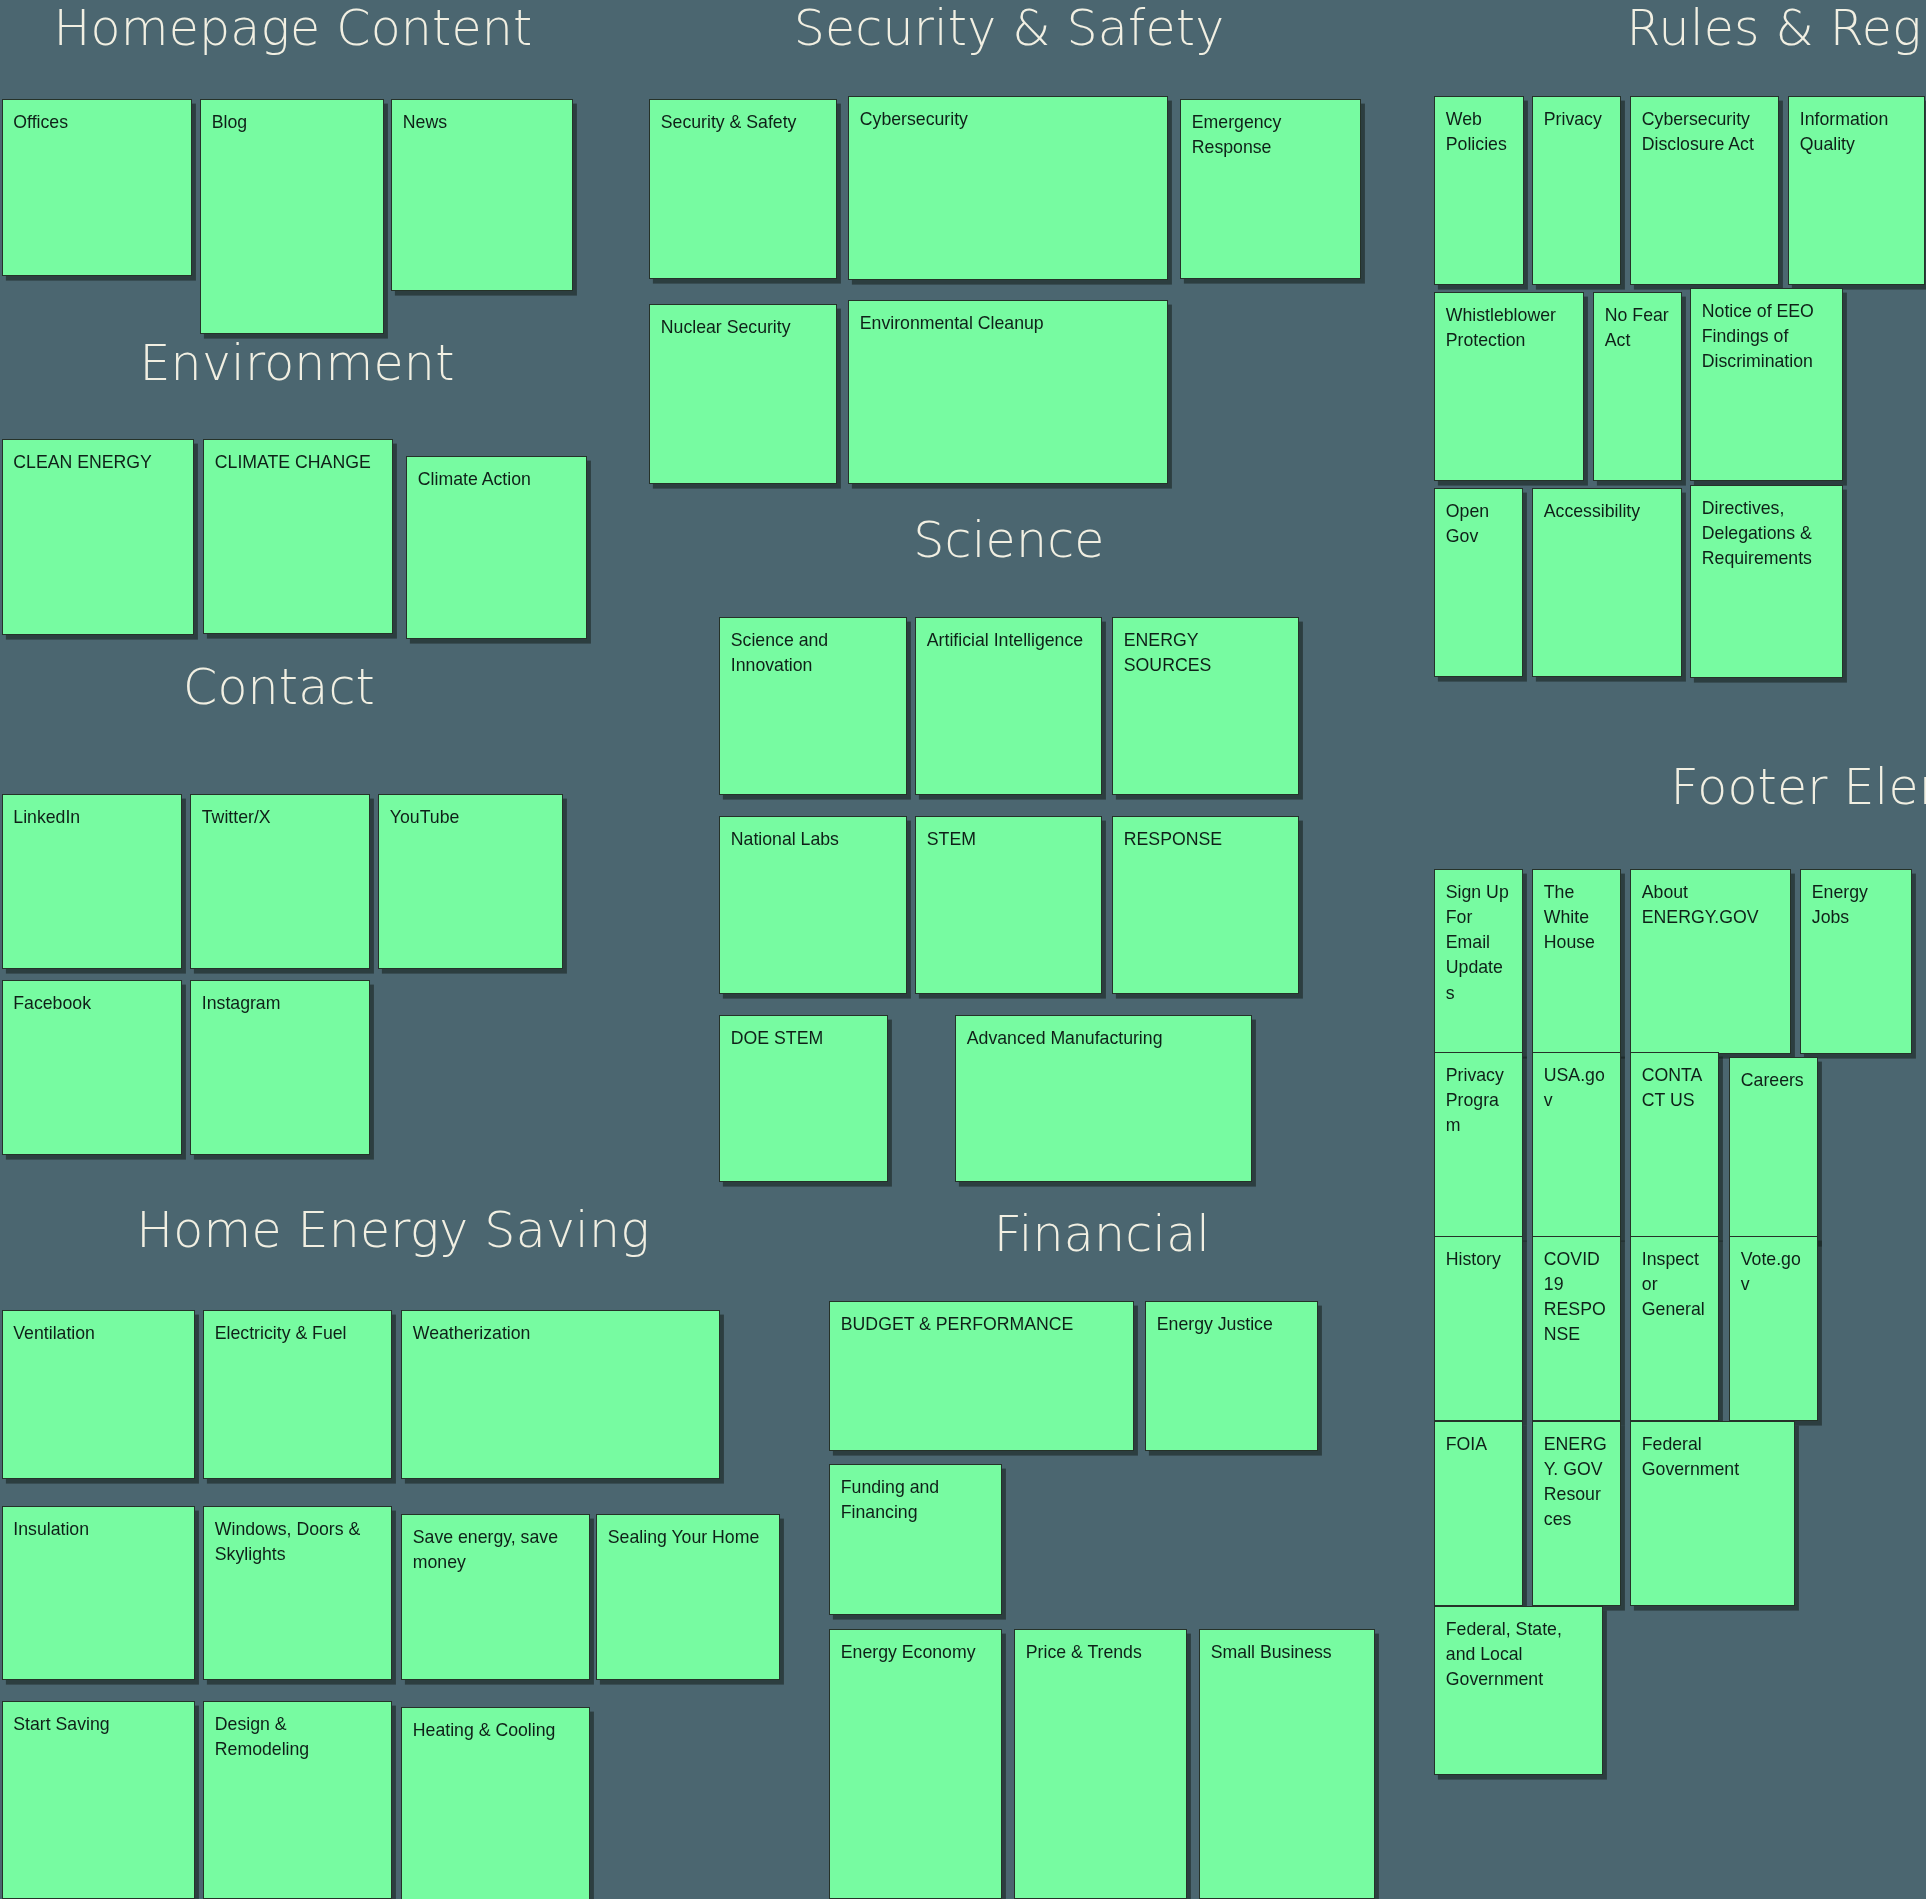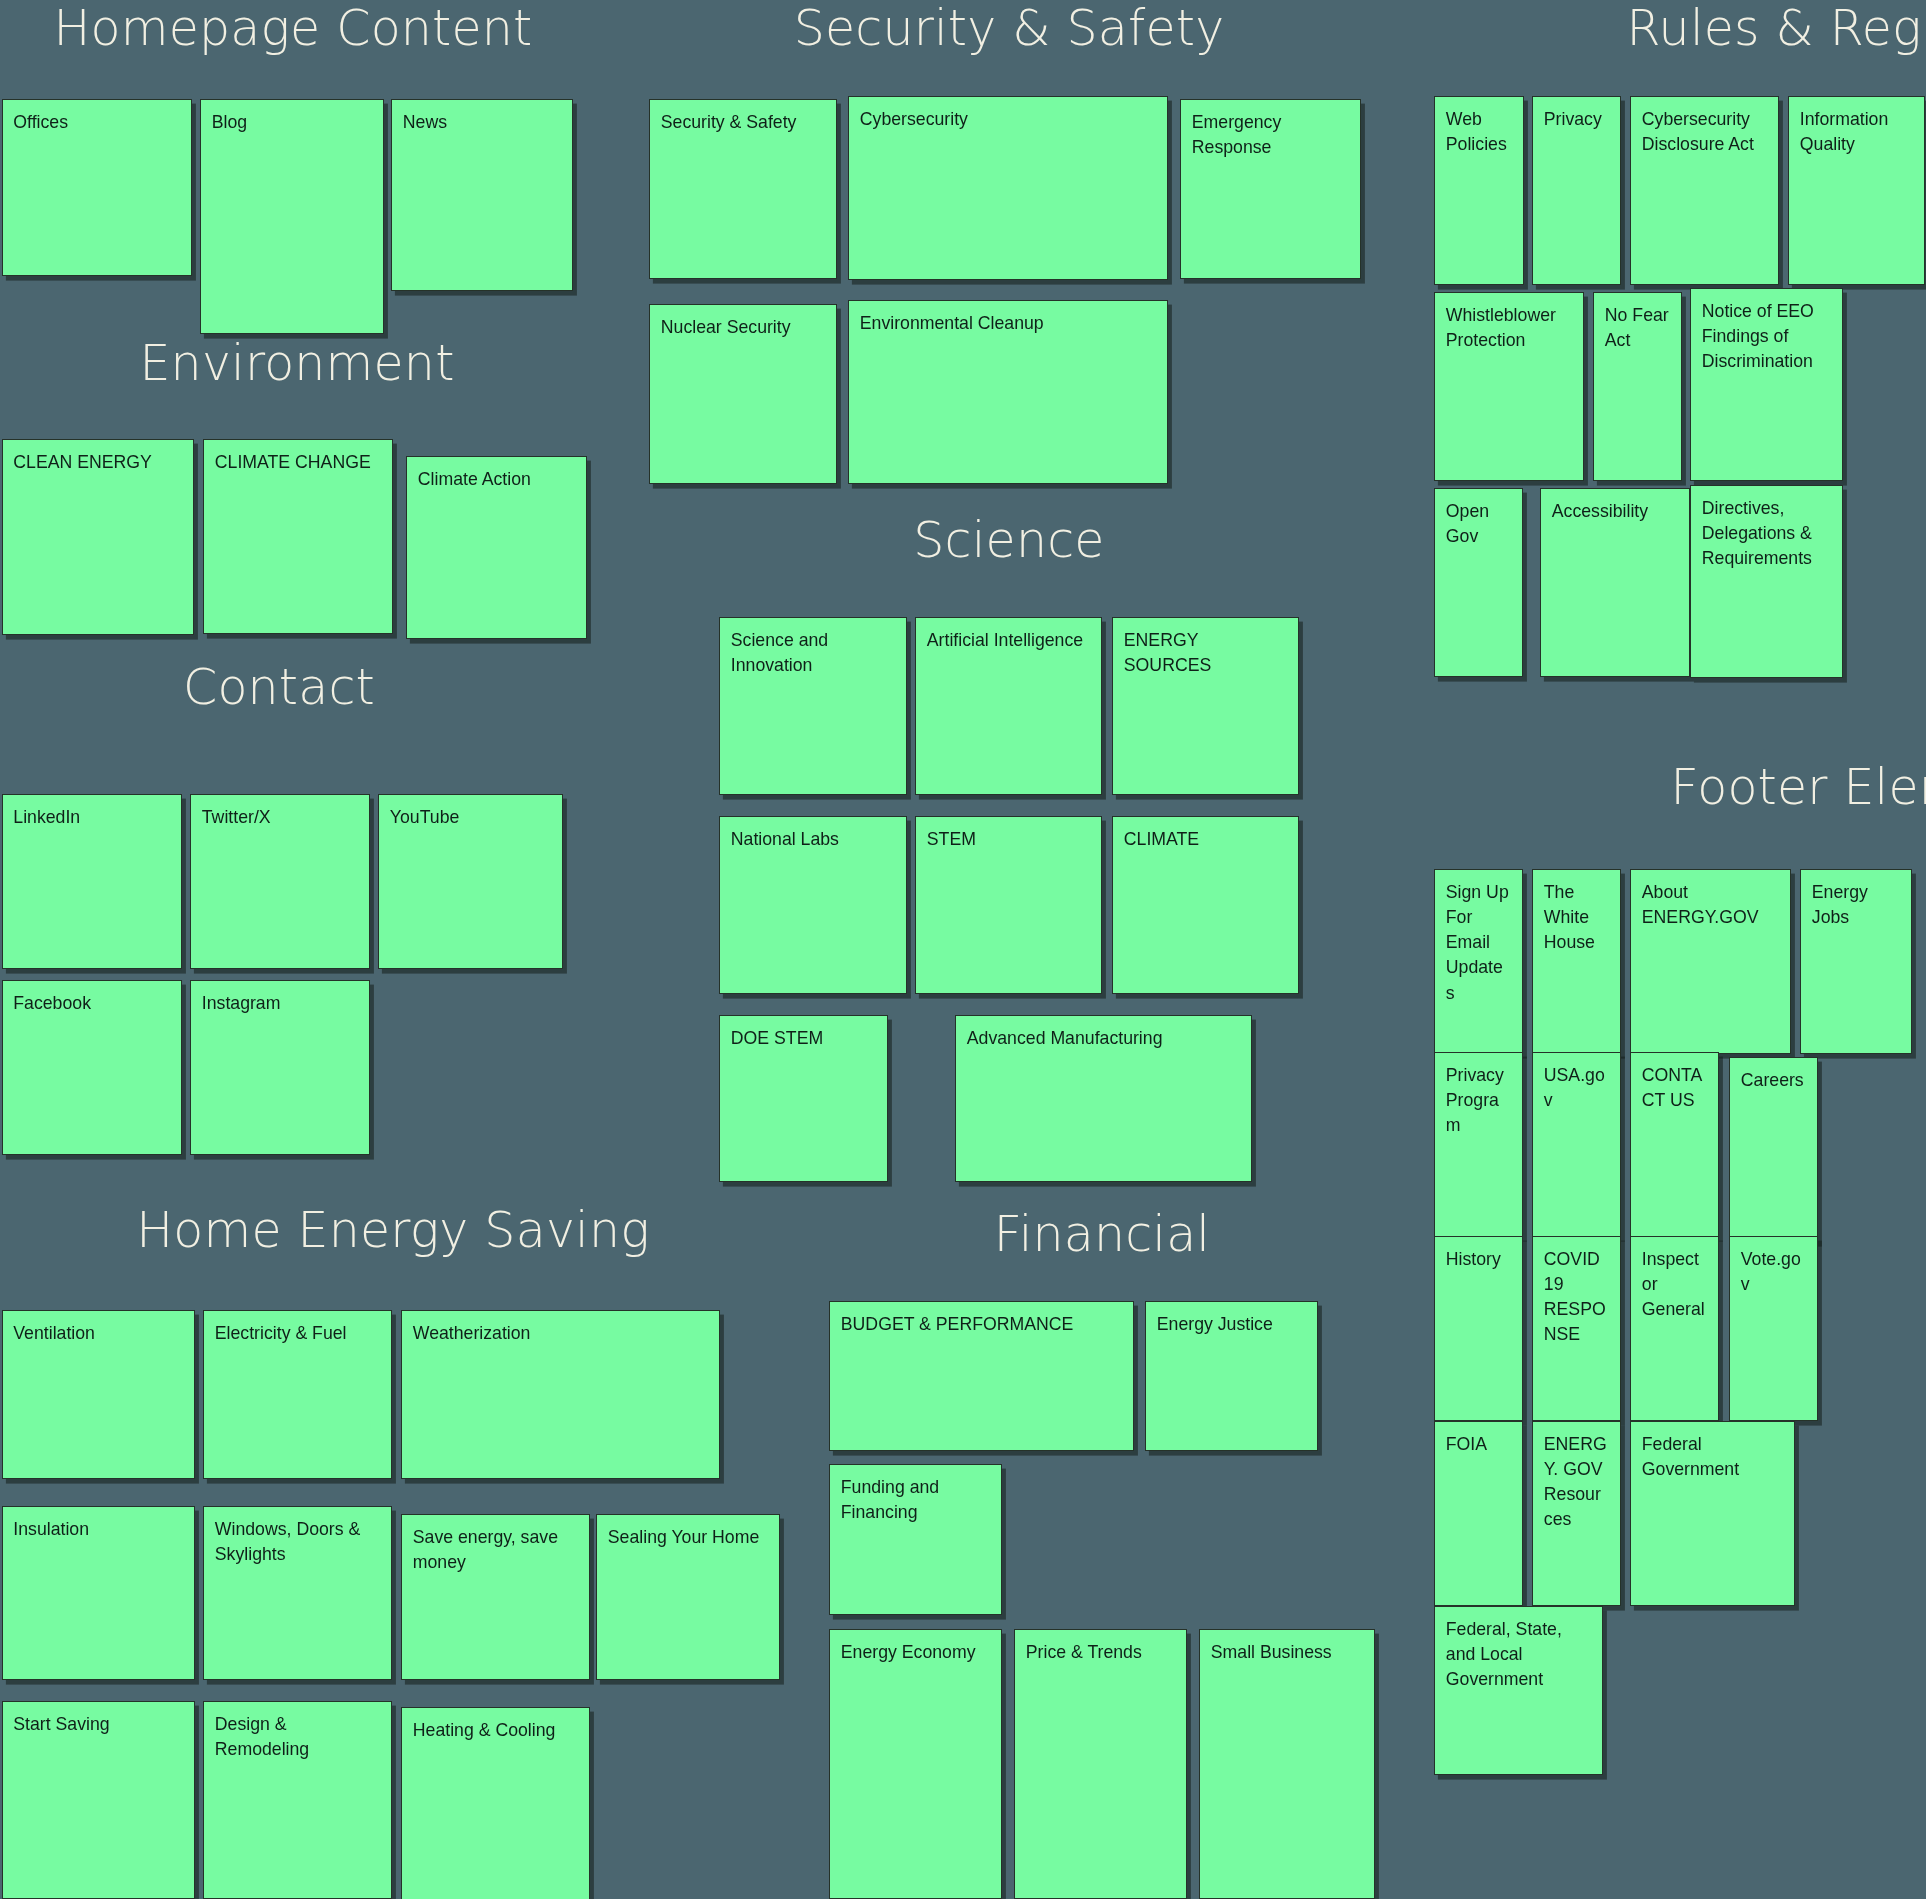--- a/index.html
+++ b/index.html
@@ -153,21 +153,21 @@
     <span class="lbl">ENERGY SOURCES</span>
   </div>
 
   <div class="card" style="left:719px; top:816px; width:188px; height:178px;">
     <span class="lbl">National Labs</span>
   </div>
   <div class="card" style="left:915px; top:816px; width:187px; height:178px;">
     <span class="lbl">STEM</span>
   </div>
   <div class="card" style="left:1112px; top:816px; width:187px; height:178px;">
-    <span class="lbl">CLIMATE</span>
+    <span class="lbl">RESPONSE</span>
   </div>
 
   <div class="card" style="left:719px; top:1015px; width:169px; height:167px;">
     <span class="lbl">DOE STEM</span>
   </div>
   <div class="card" style="left:955px; top:1015px; width:297px; height:167px;">
     <span class="lbl">Advanced Manufacturing</span>
   </div>
 
   <div class="group-title" style="left:1102px; top:1210px; font-size:49px;">Financial</div>
@@ -214,21 +214,21 @@
   <div class="card" style="left:1593px; top:292px; width:89px; height:189px;">
     <span class="lbl">No Fear Act</span>
   </div>
   <div class="card" style="left:1690px; top:288px; width:153px; height:193px;">
     <span class="lbl">Notice of EEO Findings of Discrimination</span>
   </div>
 
   <div class="card" style="left:1434px; top:488px; width:89px; height:189px;">
     <span class="lbl">Open Gov</span>
   </div>
-  <div class="card" style="left:1532px; top:488px; width:150px; height:189px;margin-left:8px;">
+  <div class="card" style="left:1532px; top:488px; width:150px; height:189px;">
     <span class="lbl">Accessibility</span>
   </div>
   <div class="card" style="left:1690px; top:485px; width:153px; height:193px;">
     <span class="lbl">Directives, Delegations &amp; Requirements</span>
   </div>
 
   <div class="group-title" style="left:1872px; top:763px; font-size:49px;">Footer Elements</div>
 
   <div class="card" style="left:1434px; top:869px; width:89px; height:185px;">
     <span class="lbl">Sign Up For Email Updates</span>

